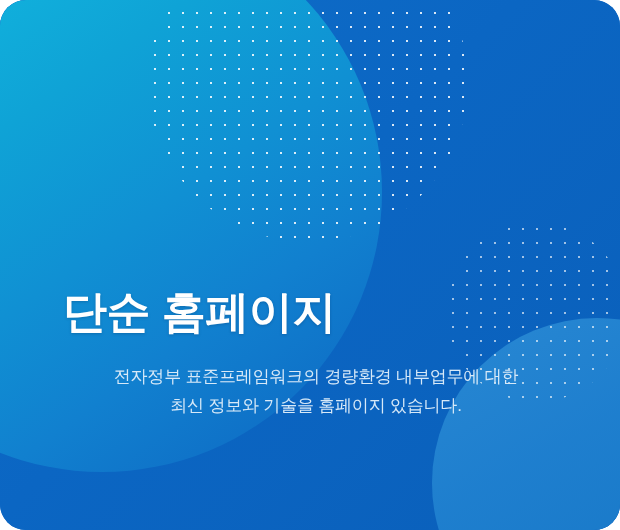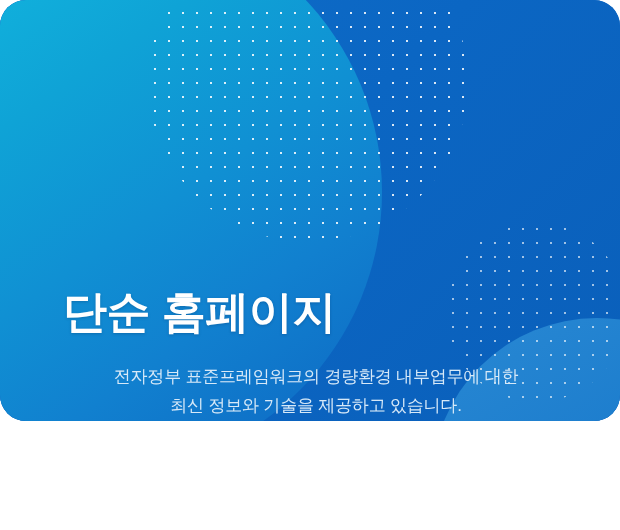--- a/index.html
+++ b/index.html
@@ -12,21 +12,21 @@
     width: 620px;
     height: 530px;
     overflow: hidden;
     font-family: "Liberation Sans", "DejaVu Sans", sans-serif;
   }
 
   
   .hero {
     position: relative;
     width: 620px;
-    height: 421px;
+    height: 530px;
     border-radius: 26px;
     overflow: hidden;
     background: #0b66c3;
     box-sizing: border-box;
   }
 
   
   .hero-base {
     position: absolute;
     inset: 0;
@@ -139,17 +139,17 @@
 
   <div class="dots dots-top"></div>
 
   <div class="dots dots-right"></div>
 
   <div class="hero-copy">
     <h1 class="hero-title">단순 홈페이지</h1>
 
     <p class="hero-subtitle">
       <span class="line">전자정부 표준프레임워크의 경량환경 내부업무에 대한</span>
-      <span class="line">최신 정보와 기술을 제공하고 있습니다.</span>
+      <span class="line">최신 정보와 기술을 홈페이지 있습니다.</span>
     </p>
   </div>
 
 </section>
 
 </body></html>

